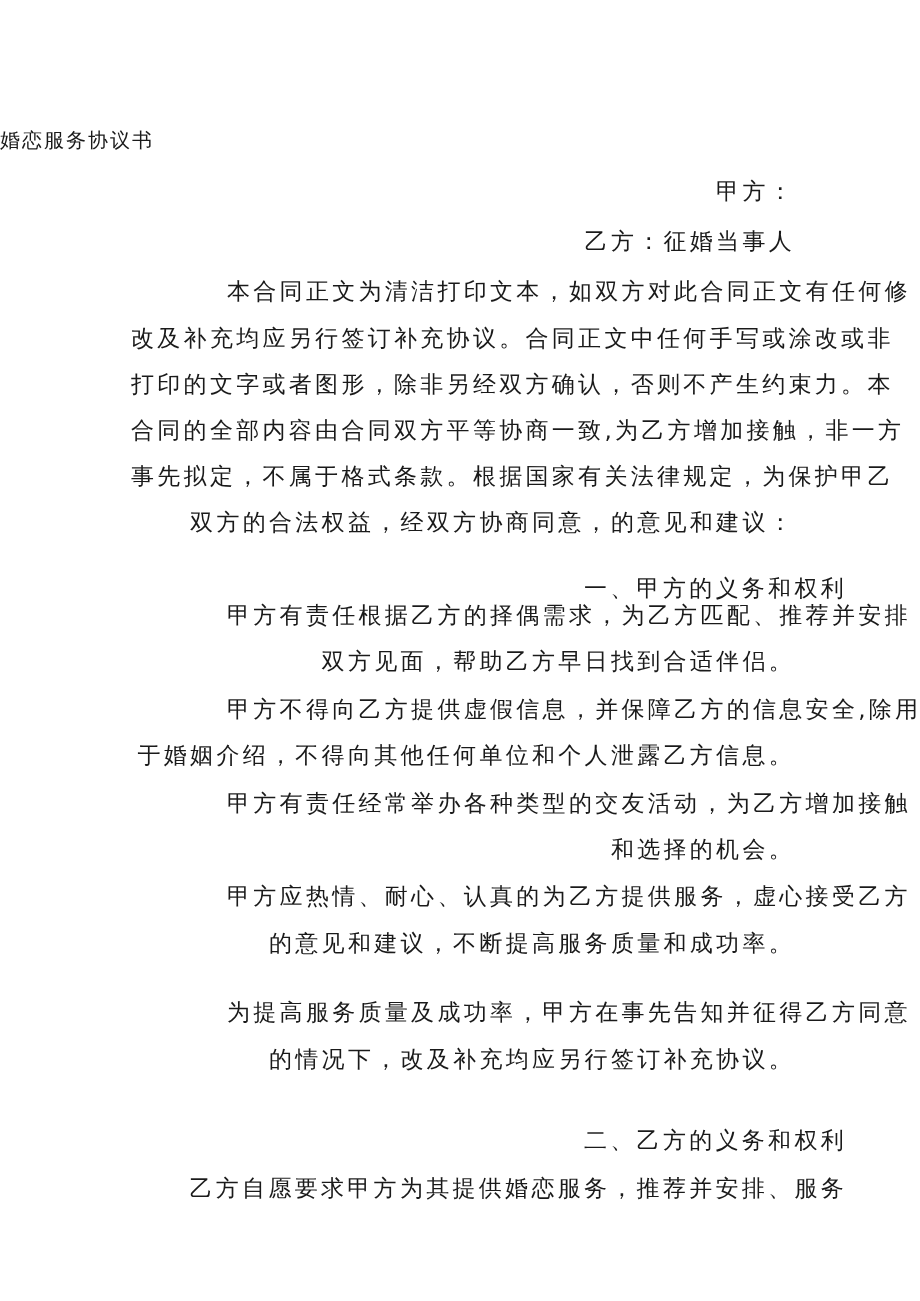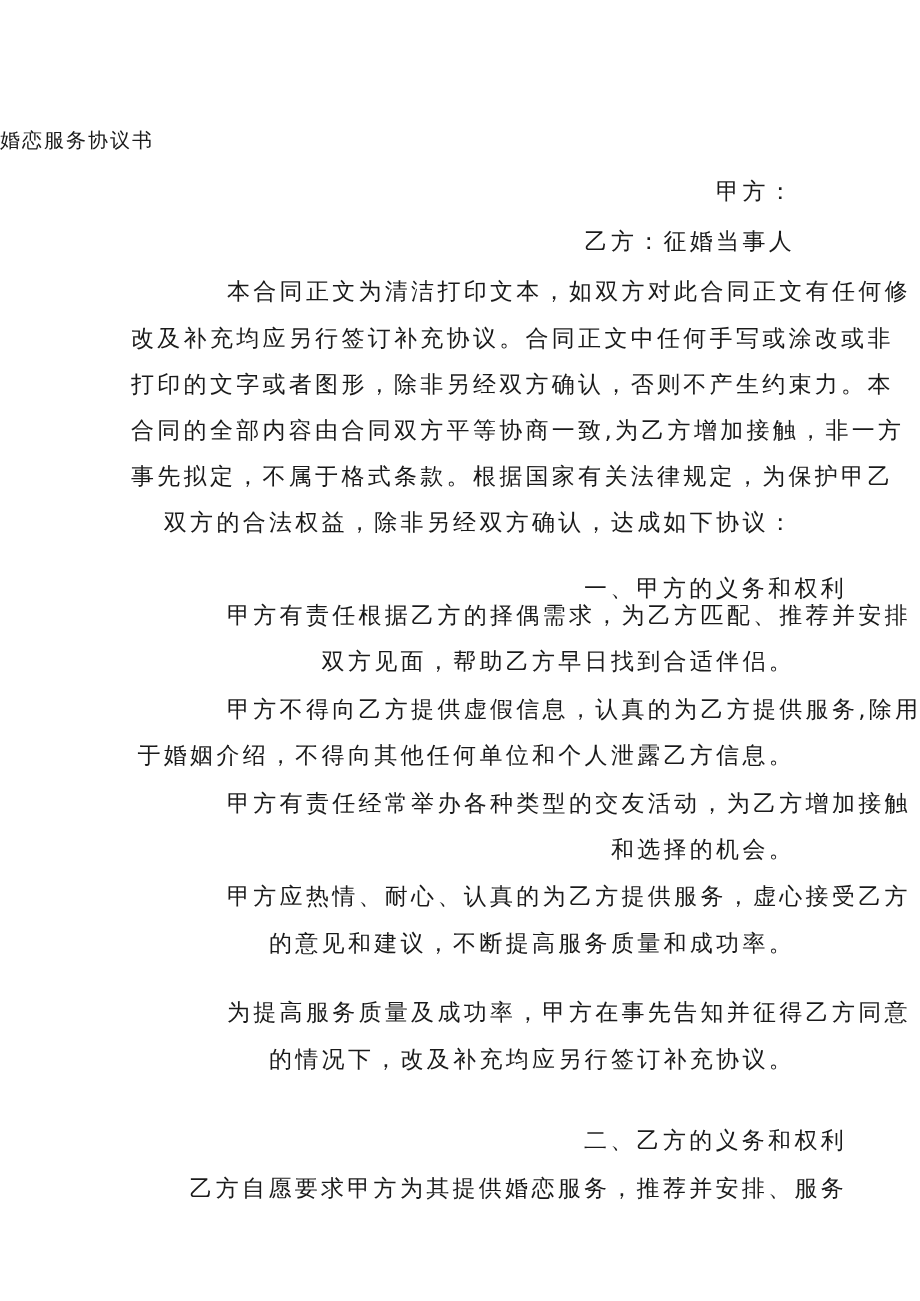--- a/index.html
+++ b/index.html
@@ -21,30 +21,30 @@
 
   <div class="line" style="top:176px">甲方：</div>
   <div class="line" style="top:226px">乙方：征婚当事人</div>
 
   <div>
     <div class="line indent" style="top:276px">本合同正文为清洁打印文本，如双方对此合同正文有任何修</div>
     <div class="line" style="top:323px">改及补充均应另行签订补充协议。合同正文中任何手写或涂改或非</div>
     <div class="line" style="top:369px">打印的文字或者图形，除非另经双方确认，否则不产生约束力。本</div>
     <div class="line" style="top:415px">合同的全部内容由合同双方平等协商一致,为乙方增加接触，非一方</div>
     <div class="line" style="top:461px">事先拟定，不属于格式条款。根据国家有关法律规定，为保护甲乙</div>
-    <div class="line" style="top:507px">双方的合法权益，除非另经双方确认，达成如下协议：</div>
+    <div class="line" style="top:507px">双方的合法权益，经双方协商同意，的意见和建议：</div>
   </div>
 
   <div>
     <div class="line heading" style="top:553px">一、甲方的义务和权利</div>
 
     <div class="line indent" style="top:600px">甲方有责任根据乙方的择偶需求，为乙方匹配、推荐并安排</div>
     <div class="line" style="top:646px">双方见面，帮助乙方早日找到合适伴侣。</div>
 
-    <div class="line indent" style="top:694px">甲方不得向乙方提供虚假信息，认真的为乙方提供服务,除用</div>
+    <div class="line indent" style="top:694px">甲方不得向乙方提供虚假信息，并保障乙方的信息安全,除用</div>
     <div class="line" style="top:740px">于婚姻介绍，不得向其他任何单位和个人泄露乙方信息。</div>
 
     <div class="line indent" style="top:788px">甲方有责任经常举办各种类型的交友活动，为乙方增加接触</div>
     <div class="line" style="top:834px">和选择的机会。</div>
 
     <div class="line indent" style="top:881px">甲方应热情、耐心、认真的为乙方提供服务，虚心接受乙方</div>
     <div class="line" style="top:928px">的意见和建议，不断提高服务质量和成功率。</div>
 
     <div class="line indent" style="top:997px">为提高服务质量及成功率，甲方在事先告知并征得乙方同意</div>
     <div class="line" style="top:1044px">的情况下，改及补充均应另行签订补充协议。</div>

